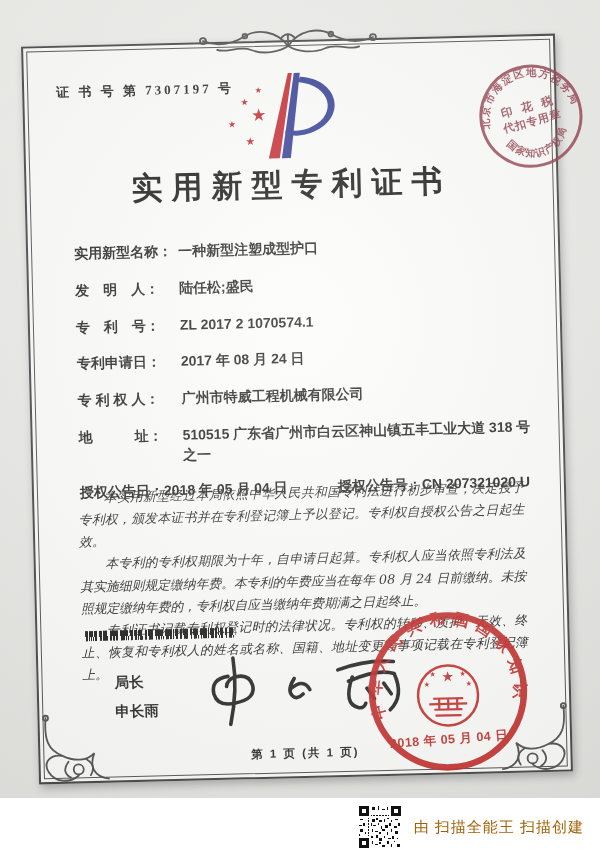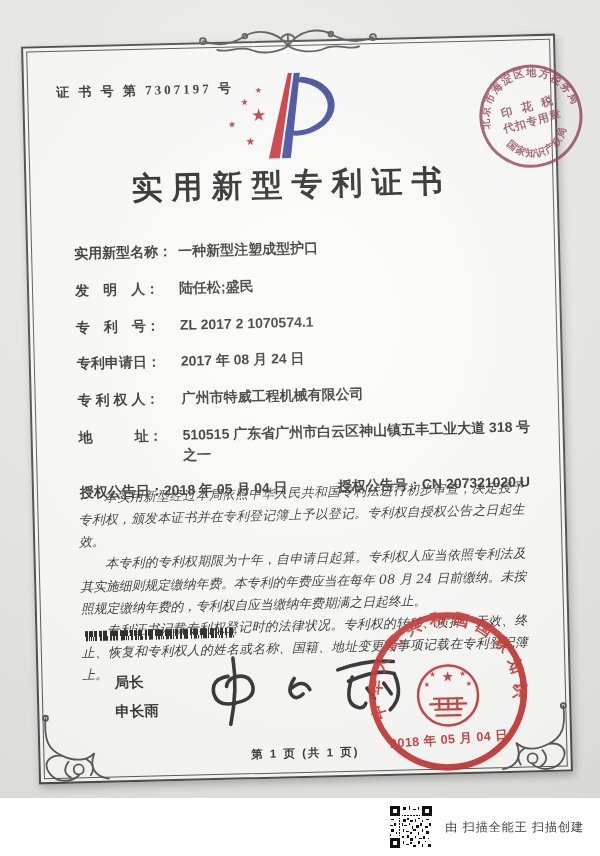--- a/index.html
+++ b/index.html
@@ -93,21 +93,21 @@
   .tax-stamp{
     position:absolute; left:450px; top:24px; width:112px; height:112px;
     transform:rotate(-14deg); opacity:.85;
   }
   
   .scan-bar{
     position:absolute; left:0; bottom:0; width:600px; height:58px;
     background:#ffffff; display:flex; align-items:center;
     justify-content:flex-end; padding-right:16px; gap:13px;
   }
-  .scan-text{ font-size:12px; color:#404040; letter-spacing:1px; font-weight:500;}
+  .scan-text{ font-size:15px; color:#a16207; letter-spacing:1px; font-weight:500;}
 </style>
 </head>
 <body>
 
 <div class="photo">
   <div class="paper">
     <div class="frame-inner"></div>
 
     <svg class="flourish flourish-top" width="190" height="42" viewBox="0 0 190 42">
       <g fill="none" stroke="currentColor" stroke-width="1.8" stroke-linecap="round">

